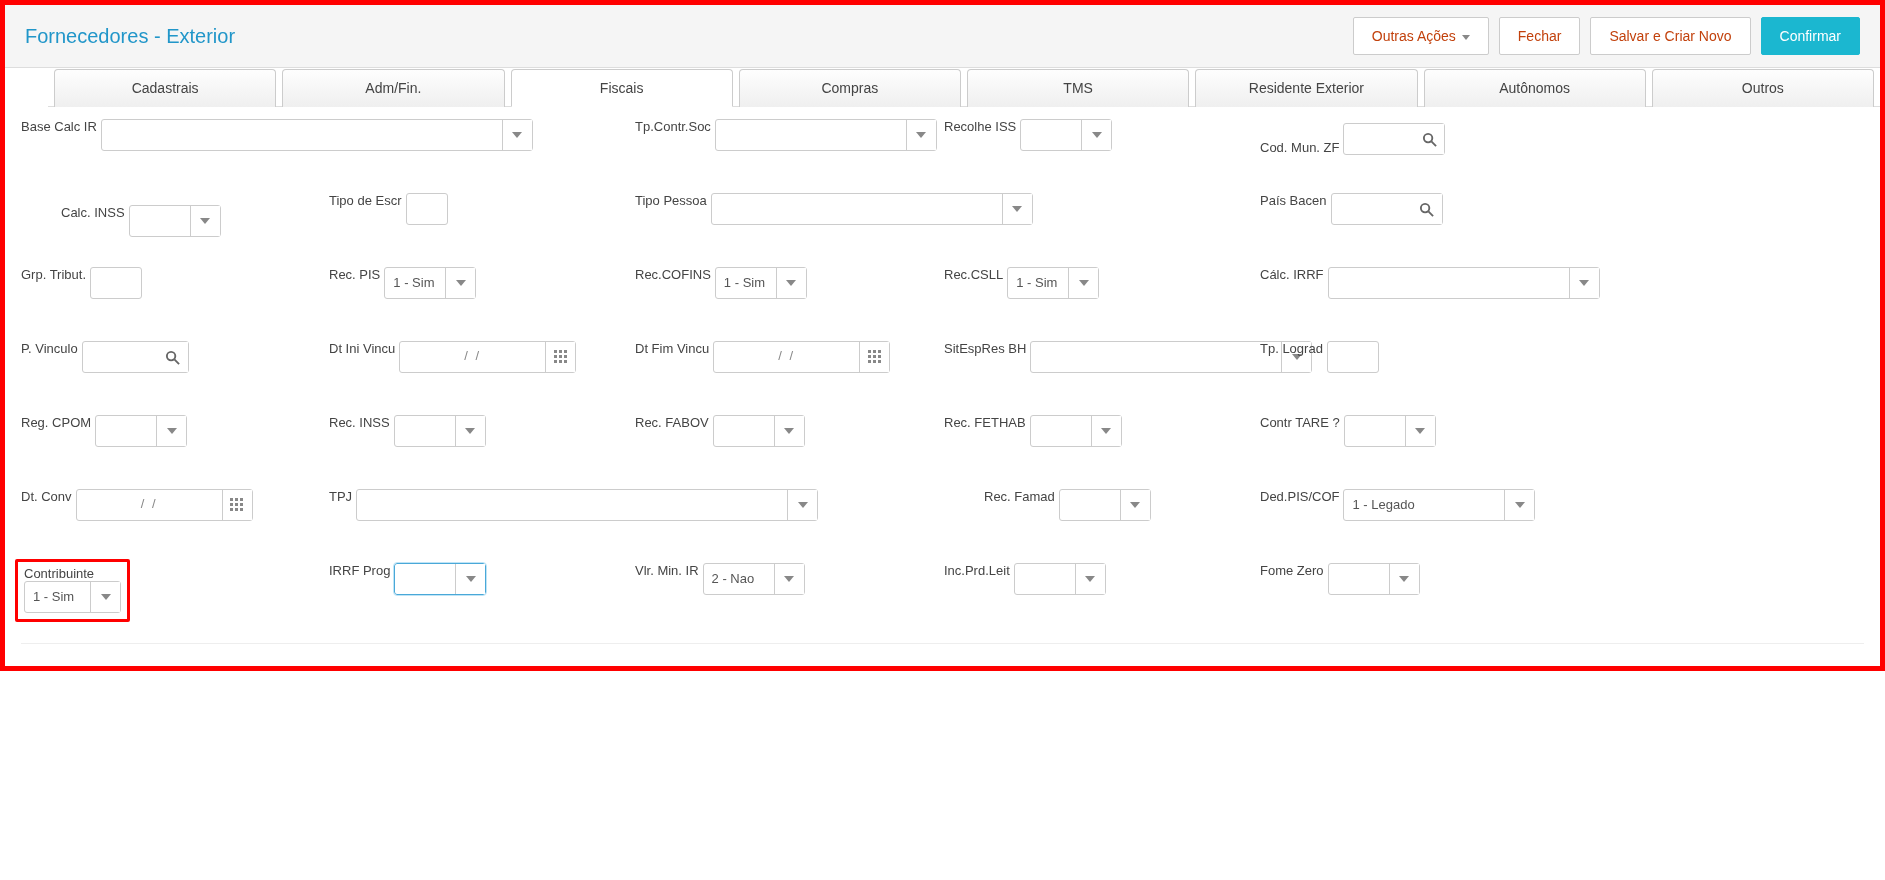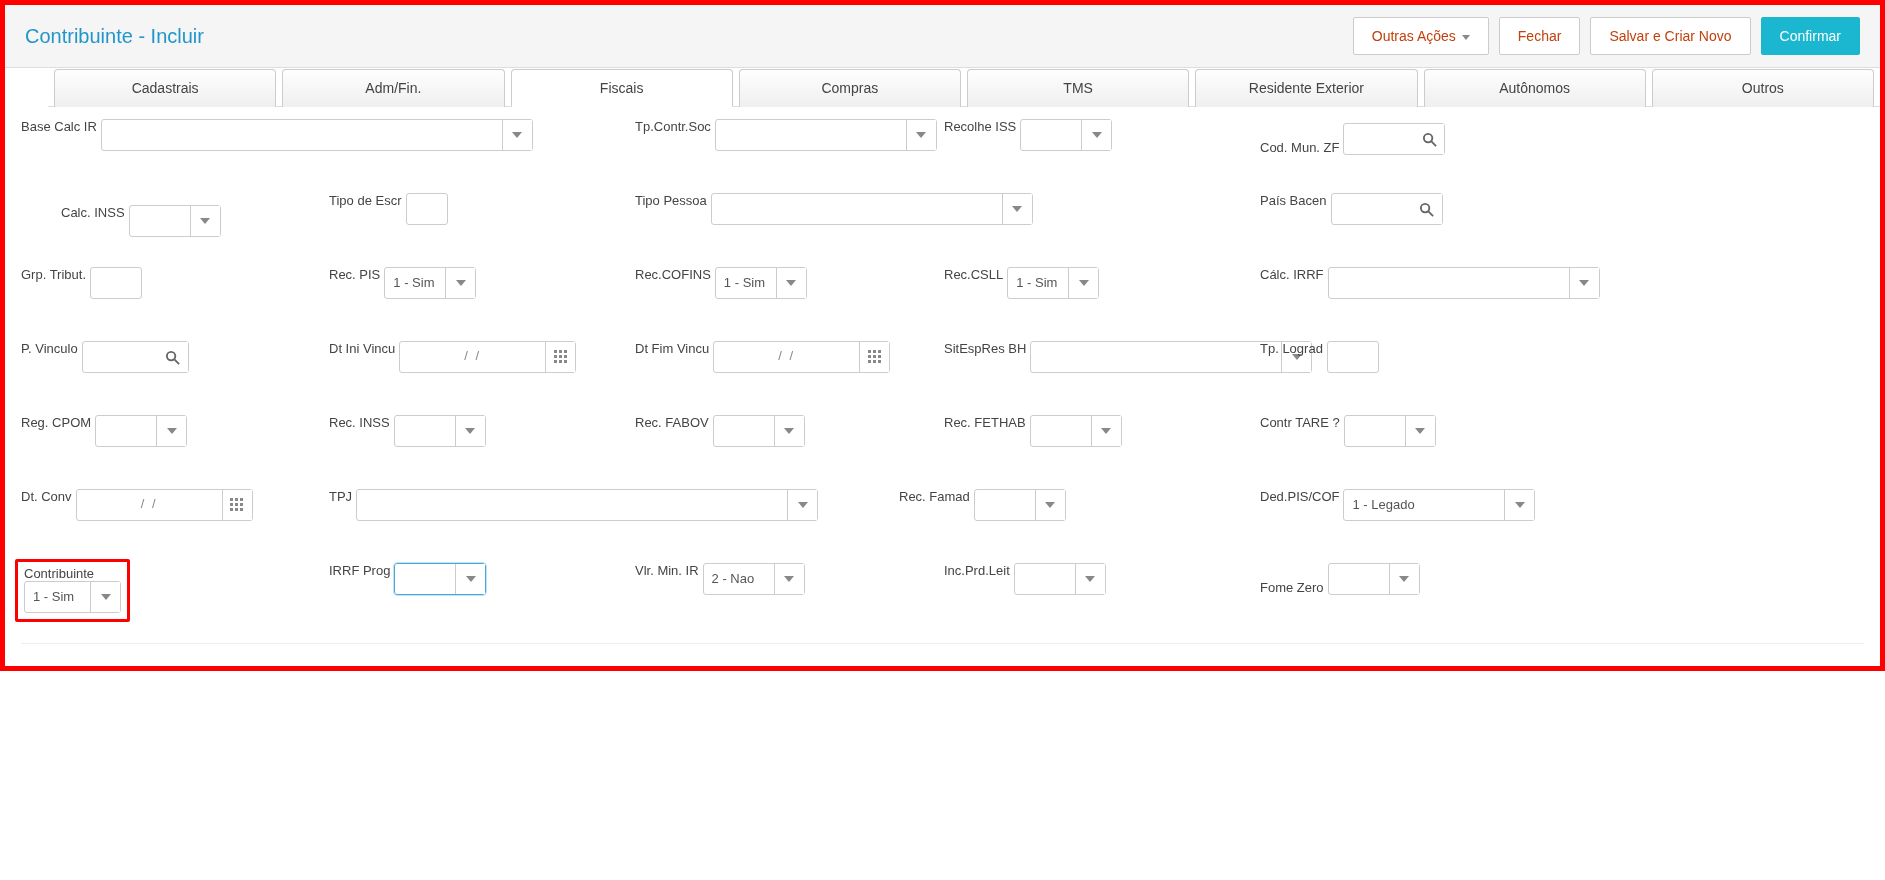--- a/index.html
+++ b/index.html
@@ -136,21 +136,21 @@
   hr.sep {
     border: none;
     border-top: 1px solid #eee;
     margin: 6px 0 10px;
   }
 </style>
 </head>
 <body>
 
 <div class="header-bar">
-  <div class="page-title">Contribuinte - Incluir</div>
+  <div class="page-title">Fornecedores - Exterior</div>
   <div class="header-actions">
     <button class="btn">
       <span>Outras Ações</span>
       <span class="caret-down"></span>
     </button>
     <button class="btn">
       <span>Fechar</span>
     </button>
     <button class="btn">
       <span>Salvar e Criar Novo</span>
@@ -470,21 +470,21 @@
         <div class="field-label">TPJ</div>
         <div class="input-group">
           <div class="input-text" style="width: 430px; padding-top: 7px;"></div>
           <div class="ig-btn">
             <svg width="10" height="10" viewBox="0 0 10 10">
               <path d="M0 2 L10 2 L5 8 Z" fill="#888"></path>
             </svg>
           </div>
         </div>
       </div>
-      <div class="field" style="position: absolute; left: 878px; top: 0px;">
+      <div class="field" style="position: absolute; left: 963px; top: 0px;">
         <div class="field-label">Rec. Famad</div>
         <div class="input-group">
           <div class="input-text" style="width: 60px; padding-top: 7px;"></div>
           <div class="ig-btn">
             <svg width="10" height="10" viewBox="0 0 10 10">
               <path d="M0 2 L10 2 L5 8 Z" fill="#888"></path>
             </svg>
           </div>
         </div>
       </div>
@@ -540,21 +540,21 @@
         <div class="field-label">Inc.Prd.Leit</div>
         <div class="input-group">
           <div class="input-text" style="width: 60px; padding-top: 7px;"></div>
           <div class="ig-btn">
             <svg width="10" height="10" viewBox="0 0 10 10">
               <path d="M0 2 L10 2 L5 8 Z" fill="#888"></path>
             </svg>
           </div>
         </div>
       </div>
-      <div class="field" style="position: absolute; left: 1239px; top: 0px; align-items: flex-end;">
+      <div class="field" style="position: absolute; left: 1239px; top: 0px;">
         <div class="field-label">Fome Zero</div>
         <div class="input-group">
           <div class="input-text" style="width: 60px; padding-top: 7px;"></div>
           <div class="ig-btn">
             <svg width="10" height="10" viewBox="0 0 10 10">
               <path d="M0 2 L10 2 L5 8 Z" fill="#888"></path>
             </svg>
           </div>
         </div>
       </div>

